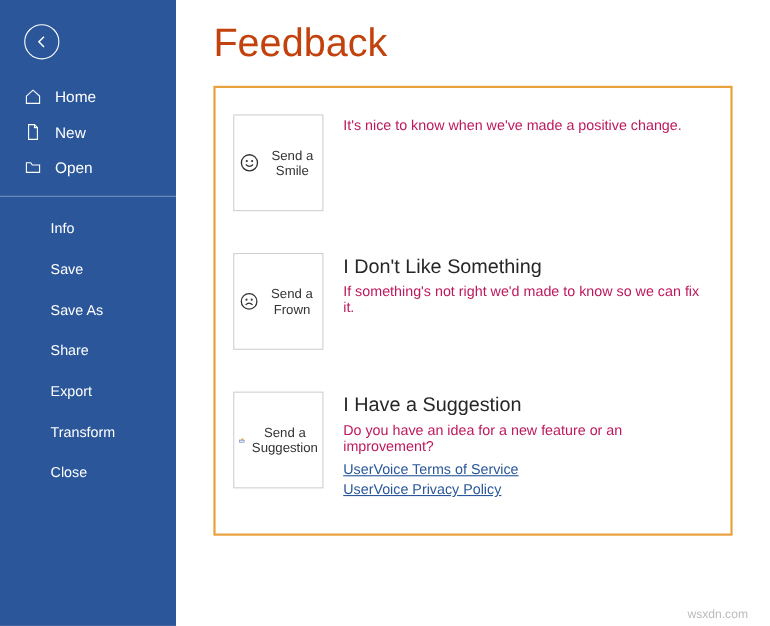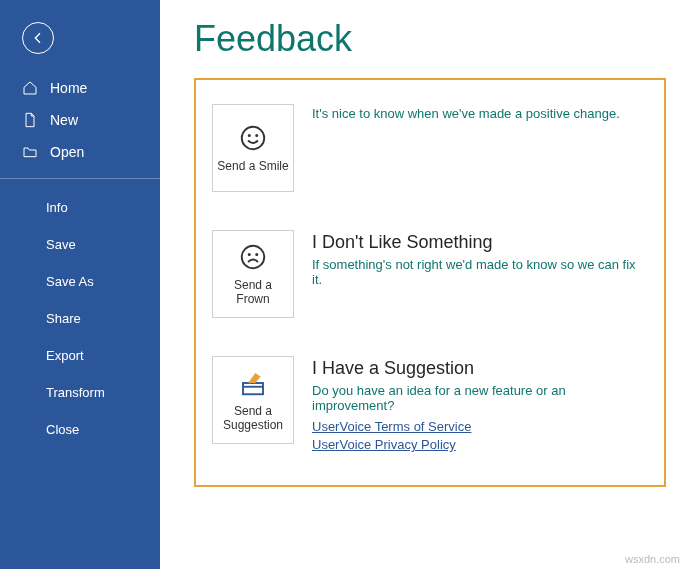--- a/index.html
+++ b/index.html
@@ -47,59 +47,59 @@
     font-size: 13px;
   }
   .main {
     flex: 1;
     padding: 18px 34px 0 34px;
     position: relative;
   }
   .title {
     font-size: 36px;
     font-weight: 300;
-    color: #0f766e;
+    color: #c2410c;
     margin-bottom: 18px;
   }
   .feedback-box {
     border: 2px solid #e8a23d;
     padding: 14px 16px 24px 16px;
   }
   .fb-row {
     display: flex;
     gap: 18px;
     padding: 10px 0 28px 0;
   }
   .tile {
     width: 82px;
     height: 88px;
     border: 1px solid #d0d0d0;
     display: flex;
-    flex-direction: column;
+    flex-direction: row;
     align-items: center;
     justify-content: center;
     text-align: center;
     font-size: 12px;
     color: #333;
     cursor: pointer;
     gap: 6px;
     padding: 4px;
     background: #fff;
   }
   .tile svg { width: 30px; height: 30px; }
   .fb-text { flex: 1; padding-top: 2px; }
   .fb-title {
     font-size: 18px;
     color: #262626;
     margin-bottom: 4px;
     font-weight: 400;
   }
   .fb-desc {
     font-size: 13px;
-    color: #0f766e;
+    color: #be185d;
     margin-bottom: 6px;
   }
   .link {
     display: block;
     font-size: 13px;
     color: #2b579a;
     text-decoration: underline;
     cursor: pointer;
     margin-bottom: 3px;
   }

